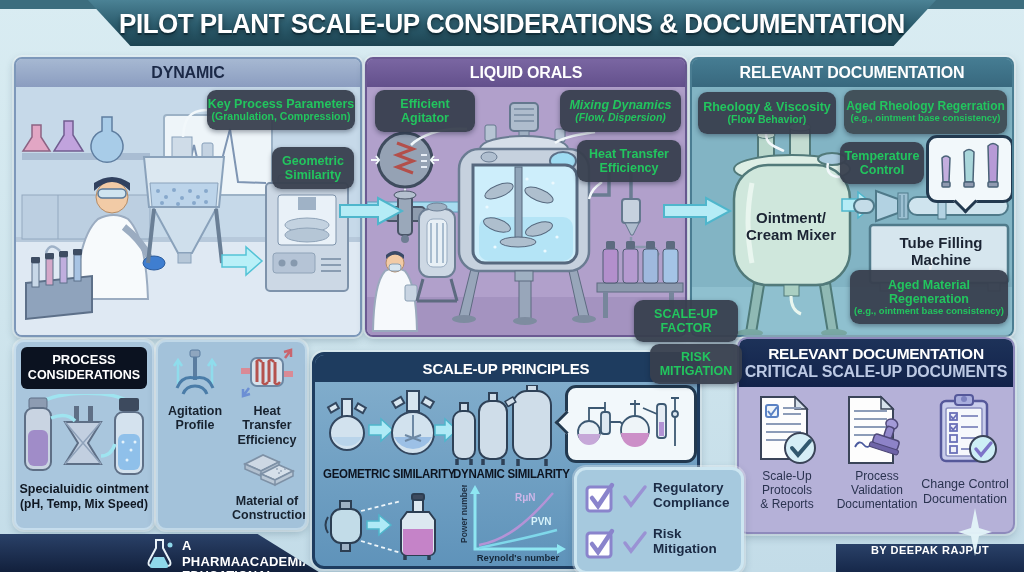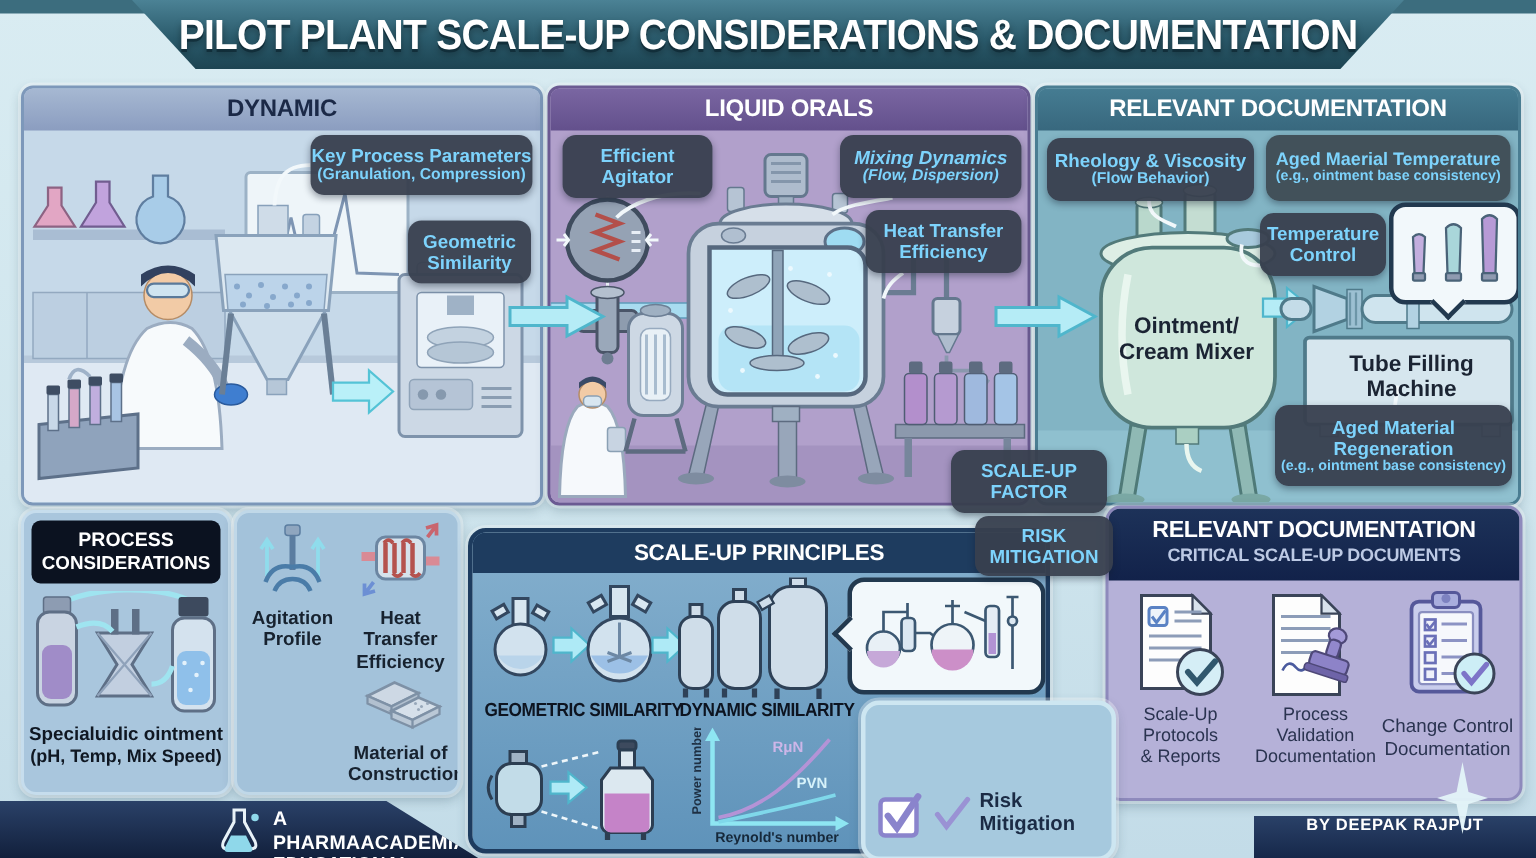--- a/index.html
+++ b/index.html
@@ -11,21 +11,21 @@
       clip-path:polygon(0 0,100% 0,95% 100%,5% 100%);
       background:linear-gradient(180deg,#4b8295 0%,#2b5b6c 55%,#1d4452 100%);
       display:flex;align-items:center;justify-content:center;z-index:2;}
   .title-text{color:#ffffff;font-size:26px;font-weight:800;letter-spacing:-0.5px;white-space:nowrap;
       text-shadow:0 2px 0 rgba(10,35,46,.65),0 3px 5px rgba(0,0,0,.35);transform:scaleY(1.08);}
   .panel{position:absolute;border:2px solid;border-radius:8px;overflow:hidden;z-index:1;
       box-shadow:0 0 0 2px rgba(255,255,255,.32),0 3px 8px rgba(30,60,80,.28);}
   .phead{position:absolute;top:0;left:0;right:0;height:28px;display:flex;align-items:center;justify-content:center;
       font-size:16px;font-weight:800;letter-spacing:-0.2px;z-index:3;}
   .scene{position:absolute;left:0;top:28px;width:100%;height:248px;}
-  .chip{position:absolute;background:rgba(56,63,78,.95);border-radius:9px;color:#7dd3fc;
+  .chip{position:absolute;background:rgba(56,63,78,.95);border-radius:9px;color:#22c55e;
       display:flex;flex-direction:column;align-items:center;justify-content:center;text-align:center;
       padding:3px 6px;box-sizing:border-box;line-height:1.13;z-index:6;
       box-shadow:0 2px 5px rgba(18,28,44,.4);}
   .c1{font-size:12.5px;font-weight:700;white-space:nowrap;}
   .c2{font-size:10.5px;font-weight:600;white-space:nowrap;}
   .c3{font-size:9.5px;font-weight:600;white-space:nowrap;}
   .flow-arrow{position:absolute;z-index:5;}
   .on-art{position:absolute;color:#1b2433;font-weight:700;text-align:center;line-height:1.15;z-index:4;}
   .callout{position:absolute;background:#f2f8fb;border:3px solid #22394f;border-radius:11px;z-index:6;}
   .callout .tail{position:absolute;width:14px;height:14px;background:#f2f8fb;border-left:3px solid #22394f;border-bottom:3px solid #22394f;}
@@ -297,21 +297,21 @@
         <path d="M74,47 C74,58 84,60 92,64"></path>
         <path d="M148,90 C138,90 134,84 136,76"></path>
         <path d="M238,183 L240,170"></path>
       </g>
     </svg>
     <div class="chip" style="left:6px;top:33px;width:138px;height:42px;">
       <span class="c1">Rheology &amp; Viscosity</span>
       <span class="c2">(Flow Behavior)</span>
     </div>
     <div class="chip" style="left:152px;top:31px;width:163px;height:44px;background:rgba(62,76,84,.95);">
-      <span class="c1" style="font-size:12px;">Aged Maerial Temperature</span>
+      <span class="c1" style="font-size:12px;">Aged Rheology Regerration</span>
       <span class="c3">(e.g., ointment base consistency)</span>
     </div>
     <div class="chip" style="left:148px;top:83px;width:84px;height:42px;">
       <span class="c1">Temperature</span>
       <span class="c1">Control</span>
     </div>
     <div class="callout" style="left:234px;top:76px;width:82px;height:62px;">
       <svg width="76" height="56" viewBox="0 0 76 56" style="margin:2px 0 0 3px;">
         <g stroke="#4a6378" stroke-width="1.5">
           <path d="M10,18 q4,-4 8,0 l-1,24 h-6 z" fill="#c3aede"></path>
@@ -513,39 +513,52 @@
       <path d="M24,60 C52,55 74,36 98,8" stroke="#b493d6" stroke-width="2.5" fill="none"></path>
       <path d="M24,63 C48,58 76,52 102,45" stroke="#7fd8ea" stroke-width="2.5" fill="none"></path>
       <text x="60" y="16" font-size="10" font-weight="bold" fill="#cdb6e8">RμN</text>
       <text x="76" y="40" font-size="10" font-weight="bold" fill="#d6f2fa">PVN</text>
       <text x="-58" y="12" transform="rotate(-90)" font-size="8.5" font-weight="bold" fill="#1e2f42">Power number</text>
       <text x="63" y="76" text-anchor="middle" font-size="9.5" font-weight="bold" fill="#16283a">Reynold's number</text>
     </svg>
   </section>
 
   <section class="panel" style="left:574px;top:467px;width:164px;height:101px;background:#a6c9de;border:3px solid #cde6f1;border-radius:12px;z-index:8;">
+    <div class="check-row" style="top:9px;">
+      <svg width="32" height="34" viewBox="0 0 32 34">
+        <rect x="2" y="8" width="24" height="24" rx="3" fill="#ffffff" stroke="#8a84cc" stroke-width="3"></rect>
+        <path d="M7,19 l6,8 L27,6" stroke="#8a84cc" stroke-width="4.5" fill="none" stroke-linecap="round"></path>
+      </svg>
+      <svg width="26" height="24" viewBox="0 0 26 24">
+        <path d="M3,13 l6,8 L23,3" stroke="#9a92d4" stroke-width="3.5" fill="none" stroke-linecap="round"></path>
+      </svg>
+      <div class="check-text">
+        <div>Regulatory</div>
+        <div>Compliance</div>
+      </div>
+    </div>
     <div class="check-row" style="top:55px;">
       <svg width="32" height="34" viewBox="0 0 32 34">
         <rect x="2" y="8" width="24" height="24" rx="3" fill="#ffffff" stroke="#8a84cc" stroke-width="3"></rect>
         <path d="M7,19 l6,8 L27,6" stroke="#8a84cc" stroke-width="4.5" fill="none" stroke-linecap="round"></path>
       </svg>
       <svg width="26" height="24" viewBox="0 0 26 24">
         <path d="M3,13 l6,8 L23,3" stroke="#9a92d4" stroke-width="3.5" fill="none" stroke-linecap="round"></path>
       </svg>
       <div class="check-text">
         <div>Risk</div>
         <div>Mitigation</div>
       </div>
     </div>
   </section>
 
   <section class="panel" style="left:737px;top:337px;width:274px;height:193px;background:#b5b1d8;border-color:#8e8abc;border-radius:10px;">
     <div style="position:absolute;top:0;left:0;right:0;height:48px;background:linear-gradient(#1d3259,#12224a);border-radius:7px 7px 0 0;text-align:center;padding-top:6px;box-sizing:border-box;">
       <div style="color:#ffffff;font-size:15.5px;font-weight:800;letter-spacing:-0.3px;">RELEVANT DOCUMENTATION</div>
-      <div style="color:#bcc9e4;font-size:12px;font-weight:700;letter-spacing:-0.2px;">CRITICAL SCALE-UP DOCUMENTS</div>
+      <div style="color:#bcc9e4;font-size:16px;font-weight:700;letter-spacing:-0.2px;">CRITICAL SCALE-UP DOCUMENTS</div>
     </div>
     <svg style="position:absolute;left:14px;top:56px;" width="66" height="72" viewBox="0 0 66 72">
       <path d="M8,2 h34 l12,12 v50 h-46 z" fill="#fdfdfd" stroke="#3a4458" stroke-width="2"></path>
       <path d="M42,2 l12,12 h-12 z" fill="#d8e2ec" stroke="#3a4458" stroke-width="1.5"></path>
       <rect x="13" y="10" width="12" height="12" rx="2" fill="#eef4fa" stroke="#5a82c4" stroke-width="2"></rect>
       <path d="M15,16 l3,4 l6,-8" stroke="#5a82c4" stroke-width="2" fill="none"></path>
       <g stroke="#8c9cb8" stroke-width="2">
         <line x1="30" y1="13" x2="48" y2="13"></line>
           <line x1="30" y1="19" x2="48" y2="19"></line>
         <line x1="13" y1="29" x2="48" y2="29"></line>

